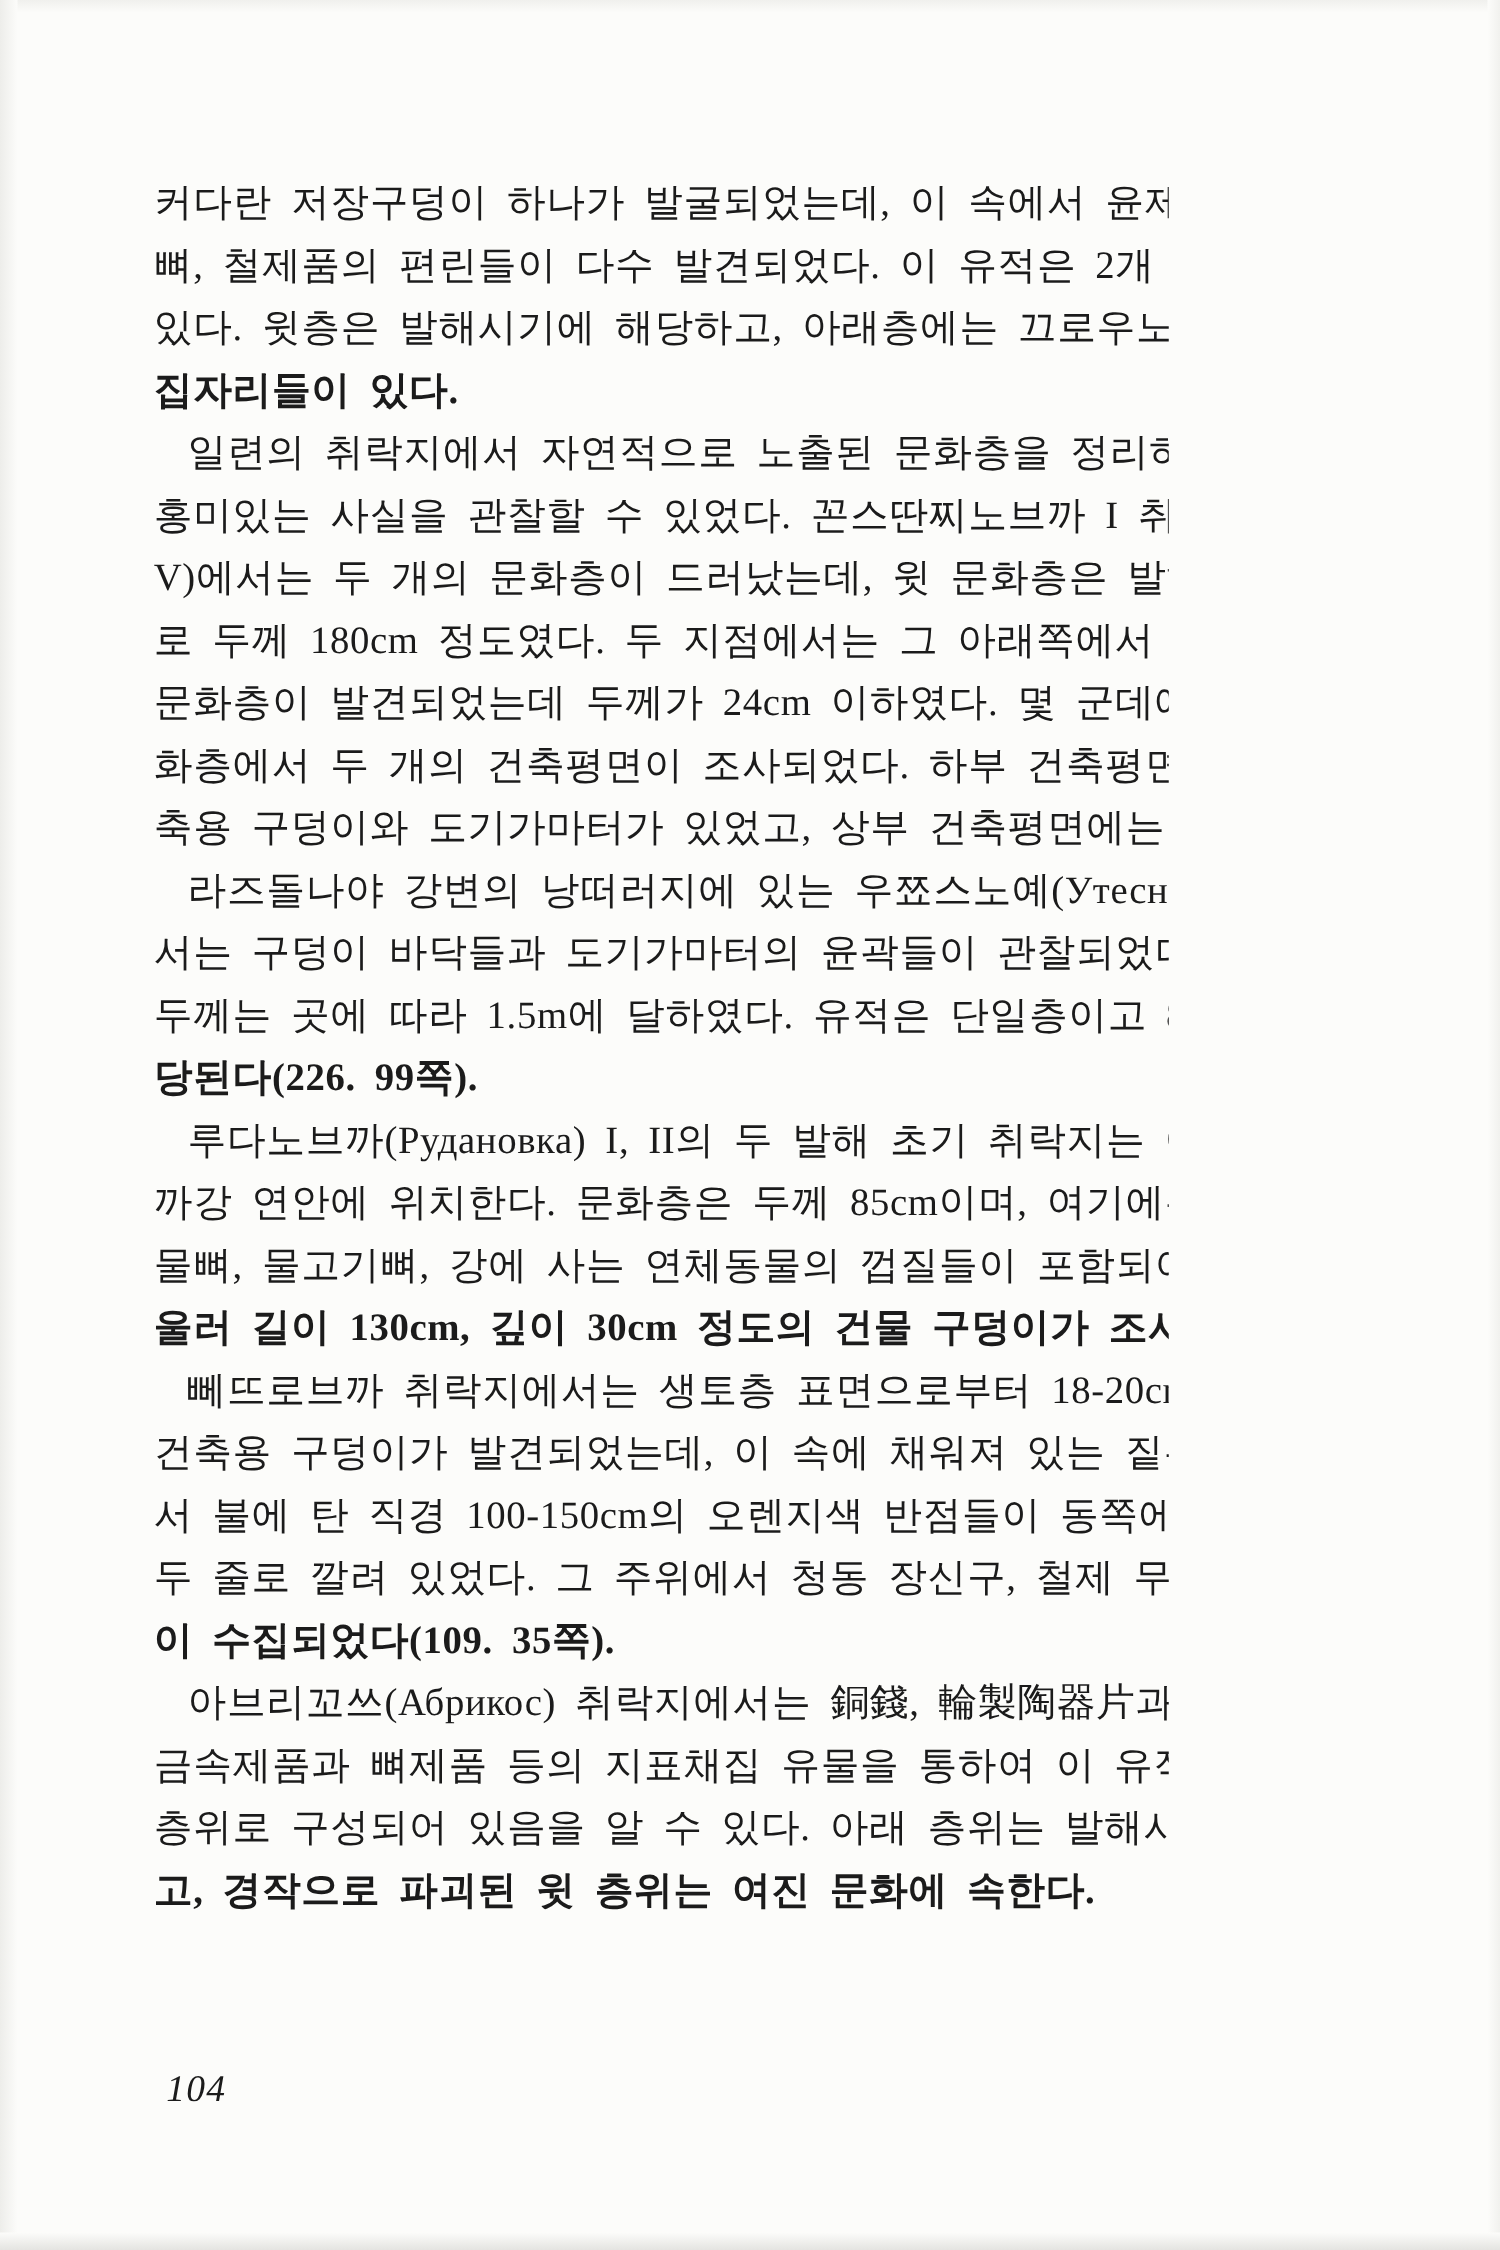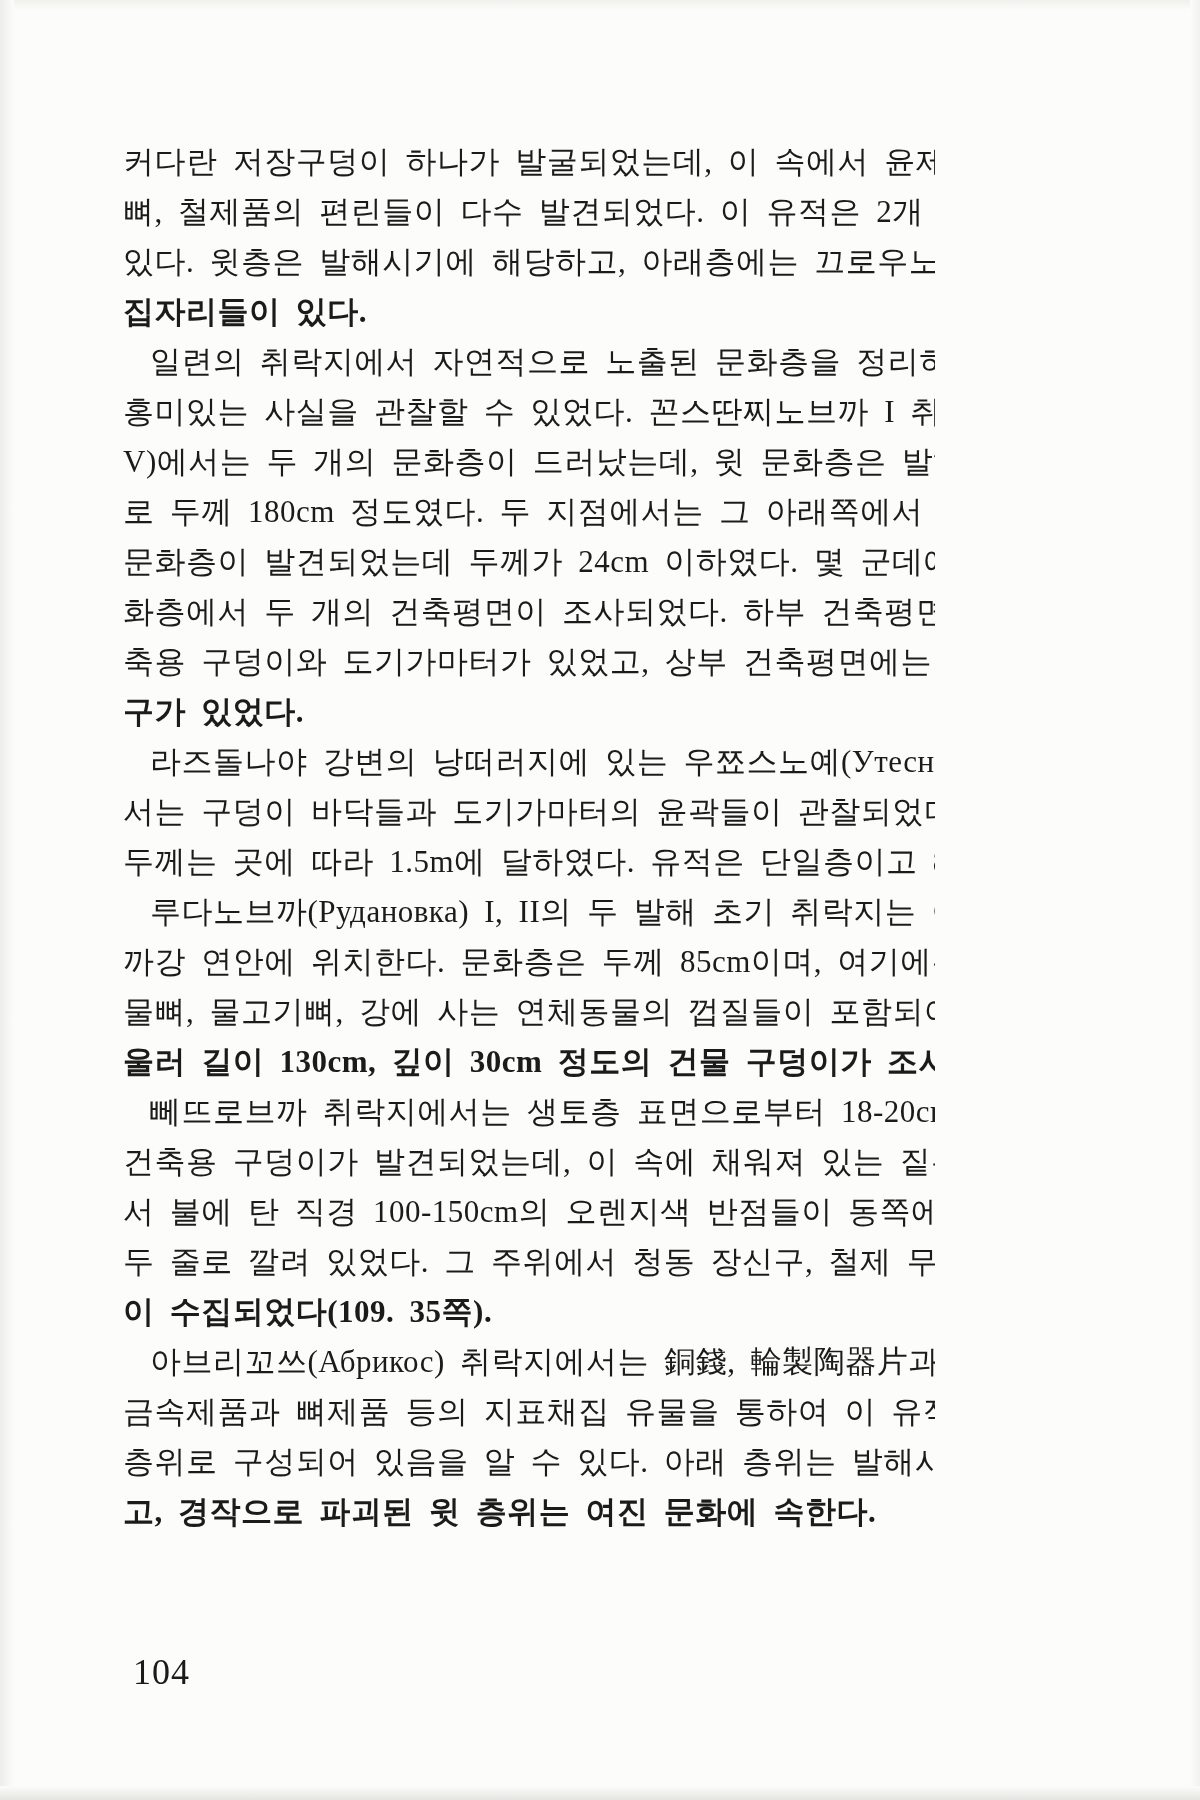--- a/index.html
+++ b/index.html
@@ -61,24 +61,25 @@
     text-align-last: left;
     font-weight: bold;
   }
   .line.indent {
     text-indent: 27px;
   }
   .pagenum {
     position: absolute;
     left: 133px;
     top: 1650px;
-    font-size: 36px;
+    font-size: 30px;
     line-height: 44px;
     letter-spacing: 1px;
     color: #1b1b1b;
+    font-style: italic;
   }
 </style>
 </head>
 <body>
 
 <div class="page">
   <div class="edge-top"></div>
   <div class="edge-left"></div>
   <div class="edge-right"></div>
   <div class="edge-bottom"></div>
@@ -88,24 +89,24 @@
       <div class="line">뼈, 철제품의 편린들이 다수 발견되었다. 이 유적은 2개 층위로 되어</div>
       <div class="line">있다. 윗층은 발해시기에 해당하고, 아래층에는 끄로우노브까 문화기의</div>
       <div class="line end">집자리들이 있다.</div>
       <div class="line indent">일련의 취락지에서 자연적으로 노출된 문화층을 정리하면서 몇 가지</div>
       <div class="line">홍미있는 사실을 관찰할 수 있었다. 꼰스딴찌노브까 I 취락지(그림 3.</div>
       <div class="line">V)에서는 두 개의 문화층이 드러났는데, 윗 문화층은 발해시기의 것으</div>
       <div class="line">로 두께 180cm 정도였다. 두 지점에서는 그 아래쪽에서 끄로우노브까</div>
       <div class="line">문화층이 발견되었는데 두께가 24cm 이하였다. 몇 군데에서는 발해 문</div>
       <div class="line">화층에서 두 개의 건축평면이 조사되었다. 하부 건축평면에는 깊은 건</div>
       <div class="line">축용 구덩이와 도기가마터가 있었고, 상부 건축평면에는 기와 건물 유</div>
-      <div class="line end">구가 있었다.</div>
       <div class="line indent">라즈돌나야 강변의 낭떠러지에 있는 우쬬스노예(Утесное) 취락지에</div>
       <div class="line">서는 구덩이 바닥들과 도기가마터의 윤곽들이 관찰되었다. 문화층의</div>
       <div class="line">두께는 곳에 따라 1.5m에 달하였다. 유적은 단일층이고 8-10세기에 해</div>
+      <div class="line end">당된다(226. 99쪽).</div>
       <div class="line indent">루다노브까(Рудановка) I, II의 두 발해 초기 취락지는 아르쎄니예브</div>
       <div class="line">까강 연안에 위치한다. 문화층은 두께 85cm이며, 여기에는 도기편, 동</div>
       <div class="line">물뼈, 물고기뼈, 강에 사는 연체동물의 껍질들이 포함되어 있었다. 아</div>
       <div class="line end">울러 길이 130cm, 깊이 30cm 정도의 건물 구덩이가 조사되었다.</div>
       <div class="line indent">뻬뜨로브까 취락지에서는 생토층 표면으로부터 18-20cm 깊이에서</div>
       <div class="line">건축용 구덩이가 발견되었는데, 이 속에 채워져 있는 짙은 사질점토에</div>
       <div class="line">서 불에 탄 직경 100-150cm의 오렌지색 반점들이 동쪽에서 서쪽으로</div>
       <div class="line">두 줄로 깔려 있었다. 그 주위에서 청동 장신구, 철제 무기, 도기편들</div>
       <div class="line end">이 수집되었다(109. 35쪽).</div>
       <div class="line indent">아브리꼬쓰(Абрикос) 취락지에서는 銅錢, 輪製陶器片과 手製陶器片,</div>

